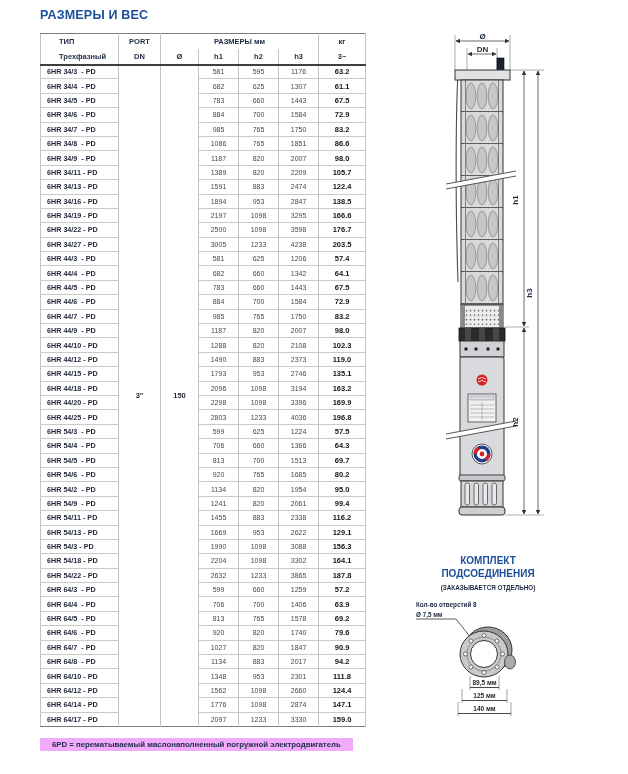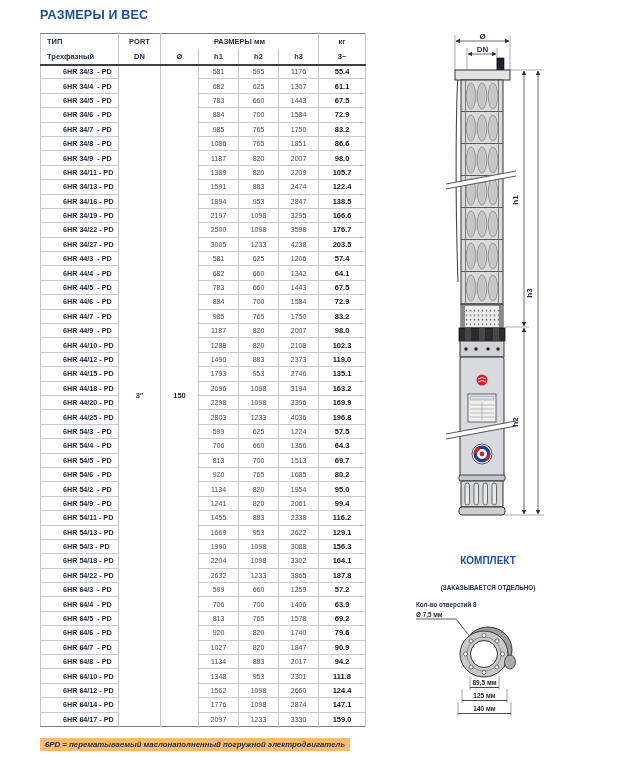--- a/index.html
+++ b/index.html
@@ -12,34 +12,34 @@
 
   table.dim-table { position:absolute; left:40px; top:33px; width:325px;
     border-collapse:collapse; table-layout:fixed;
     border-top:1px solid #7a7a7a; border-bottom:1px solid #7a7a7a;
     border-left:1px solid #c4c4c4; border-right:1px solid #c4c4c4; }
   .dim-table col.c-type{width:78px}.dim-table col.c-port{width:42px}
   .dim-table col.c-dia{width:38px}.dim-table col.c-h{width:40px}
   .dim-table col.c-kg{width:47px}
   .dim-table thead th { font-size:7.5px; font-weight:bold; color:#1e2a44;
     border-right:1px solid #c4c4c4; text-align:center; vertical-align:middle; height:15px; }
-  .dim-table thead th.th-type { text-align:left; padding-left:6px; }
+  .dim-table thead th.th-type { text-align:left; padding-left:18px; }
   .dim-table thead tr:last-child th { height:16px; }
   .dim-table thead { border-bottom:2px solid #3f3f3f; }
   .dim-table td { border-right:1px solid #c4c4c4; border-top:1px solid #c9c9c9;
     height:14.4px; text-align:center; vertical-align:middle; }
   .dim-table tbody tr:first-child td { border-top:none; }
-  td.t-type { text-align:left; padding-left:22px; font-size:7.2px; font-weight:bold;
+  td.t-type { text-align:left; padding-left:6px; font-size:7.2px; font-weight:bold;
     color:#1e2436; white-space:pre; }
   td.t-num { font-size:7px; color:#45484e; }
   td.t-kg  { font-size:7.5px; font-weight:bold; color:#141414; }
   td.t-merged { font-size:7.5px; font-weight:bold; color:#1e2436; background:#fff; }
 
-  .footnote { position:absolute; left:40px; top:738px; background:#fdba74;
-    padding:2px 5px; font-size:7.8px; font-weight:bold; color:#1e2a44;font-style:italic; }
+  .footnote { position:absolute; left:40px; top:738px; background:#f0abfc;
+    padding:2px 12px; font-size:7.8px; font-weight:bold; color:#1e2a44; }
 
   .pump-svg { position:absolute; left:428px; top:30px; }
   .kit-title { position:absolute; left:398px; top:554px; width:180px; text-align:center;
     color:#1b4e9b; font-weight:bold; font-size:10px; line-height:13px; }
   .kit-sub { position:absolute; left:398px; top:584px; width:180px; text-align:center;
     color:#1e2a44; font-weight:bold; font-size:6.3px; }
   .kit-svg { position:absolute; left:410px; top:596px; }
   .kit-desc { position:absolute; left:412px; top:726px; font-size:8px; color:#3a3d42;
     line-height:11px; }
 
@@ -83,21 +83,21 @@
       </tr>
     </thead>
     <tbody>
         <tr>
       <td class="t-type">6HR 34/3  - PD</td>
       <td rowspan="46" class="t-merged">3"</td>
           <td rowspan="46" class="t-merged">150</td>
           <td class="t-num">581</td>
       <td class="t-num">595</td>
       <td class="t-num">1176</td>
-      <td class="t-kg">55.4</td>
+      <td class="t-kg">63.2</td>
     </tr>
         <tr>
       <td class="t-type">6HR 34/4  - PD</td>
       <td class="t-num">682</td>
       <td class="t-num">625</td>
       <td class="t-num">1307</td>
       <td class="t-kg">61.1</td>
     </tr>
         <tr>
       <td class="t-type">6HR 34/5  - PD</td>
@@ -522,20 +522,21 @@
       <line x1="96" y1="298" x2="96" y2="484" stroke="#444" stroke-width="0.8" marker-start="url(#ar)" marker-end="url(#ar)"></line>
       <line x1="110" y1="41" x2="110" y2="484" stroke="#444" stroke-width="0.8" marker-start="url(#ar)" marker-end="url(#ar)"></line>
       <text class="dim-label" x="90" y="170" text-anchor="middle" transform="rotate(-90 90 170)">h1</text>
       <text class="dim-label" x="90" y="392" text-anchor="middle" transform="rotate(-90 90 392)">h2</text>
       <text class="dim-label" x="104" y="263" text-anchor="middle" transform="rotate(-90 104 263)">h3</text>
     </g>
   </svg>
 
   <div class="kit-title">
     <div>КОМПЛЕКТ</div>
+    <div>ПОДСОЕДИНЕНИЯ</div>
   </div>
   <div class="kit-sub">(ЗАКАЗЫВАЕТСЯ ОТДЕЛЬНО)</div>
 
   <svg class="kit-svg" width="155" height="128" viewBox="0 0 155 128">
     <text class="kit-note" x="6" y="11">Кол-во отверстий 8</text>
     <text class="kit-note" x="6" y="21">Ø 7,5 мм</text>
     <line x1="6" y1="23" x2="46" y2="23" stroke="#333" stroke-width="0.8"></line>
     <line x1="46" y1="23" x2="61" y2="42" stroke="#333" stroke-width="0.8"></line>
 
     <g>

